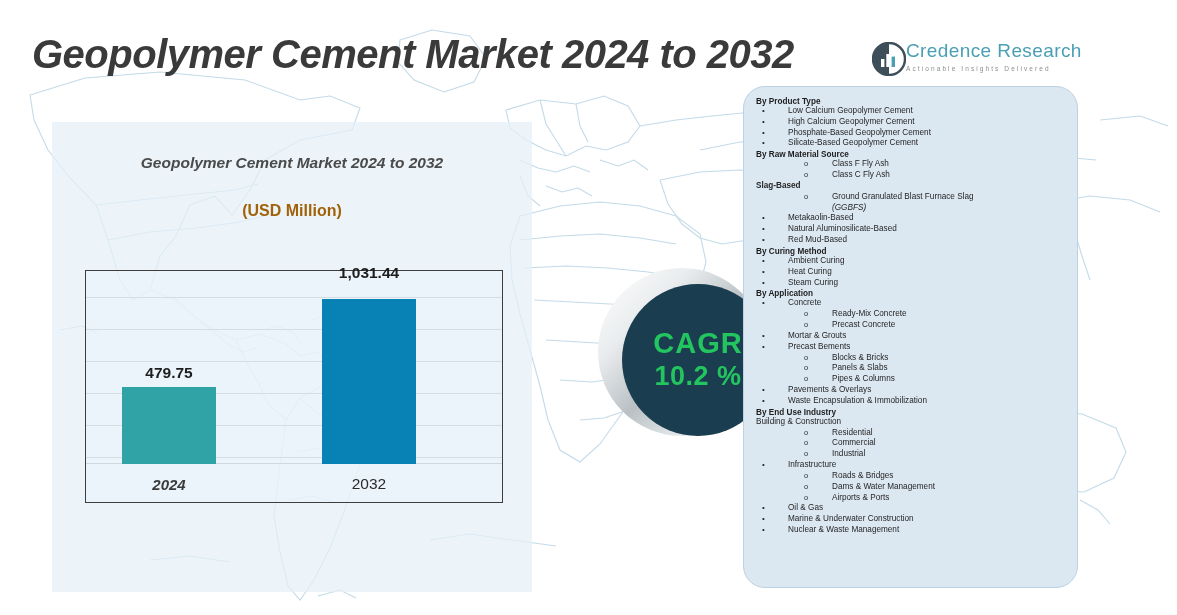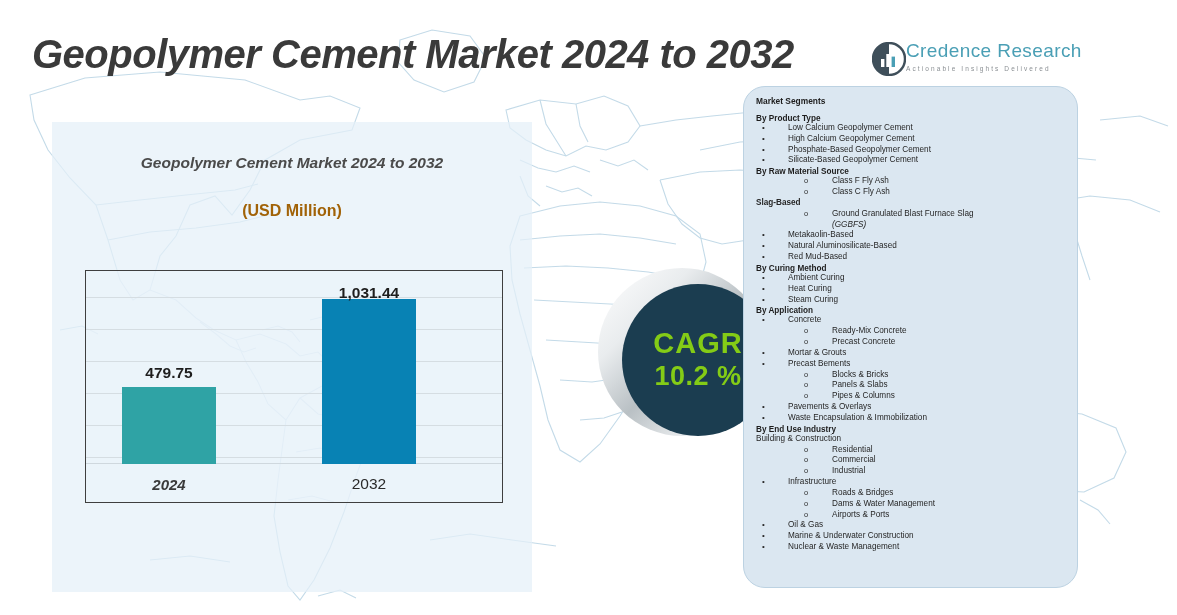--- a/index.html
+++ b/index.html
@@ -64,21 +64,21 @@
   .axis-base{position:absolute;left:0;right:0;bottom:38px;height:1px;background:#cfd8de;}
 
   
   .cagr-wrap{position:absolute;left:598px;top:268px;width:190px;height:190px;}
   .cagr-ring{
     position:absolute;left:0;top:0;width:168px;height:168px;border-radius:50%;
     background:linear-gradient(135deg,#ffffff 0%,#e9ecee 28%,#b9c0c4 52%,#e6e9eb 74%,#fdfdfd 100%);
   }
   .cagr-circle{
     position:absolute;left:24px;top:16px;width:152px;height:152px;border-radius:50%;
-    background:#1b3d50;color:#84cc16;display:flex;flex-direction:column;
+    background:#1b3d50;color:#22c55e;display:flex;flex-direction:column;
     align-items:center;justify-content:center;
   }
   .cagr-label{font-size:29px;font-weight:bold;letter-spacing:1px;line-height:1.05;}
   .cagr-value{font-size:27px;font-weight:700;letter-spacing:.5px;margin-top:2px;}
 
   
   .seg-panel{
     position:absolute;left:743px;top:86px;width:335px;height:502px;
     background:#dbe7f1;border:1px solid #bcd2e2;border-radius:22px;
     box-sizing:border-box;overflow:hidden;
@@ -190,36 +190,35 @@
       <div class="gridline" style="top:122px"></div>
       <div class="gridline" style="top:154px"></div>
       <div class="gridline" style="top:186px"></div>
       <div class="axis-base"></div>
 
       <div class="bar" style="left:36px;width:94px;height:77px;background:#2FA3A5;"></div>
       <div class="bar-label" style="left:36px;width:94px;bottom:120px;text-align:center;">479.75</div>
       <div class="x-label" style="left:36px;width:94px;">2024</div>
 
       <div class="bar" style="left:236px;width:94px;height:165px;background:#0882B4;"></div>
-      <div class="bar-label" style="left:232px;width:102px;bottom:200px;">1,031.44</div>
+      <div class="bar-label" style="left:232px;width:102px;bottom:220px;">1,031.44</div>
       <div class="x-label plain" style="left:236px;width:94px;">2032</div>
     </div>
   </div>
 
   <div class="cagr-wrap">
     <div class="cagr-ring"></div>
     <div class="cagr-circle">
       <div class="cagr-label">CAGR</div>
       <div class="cagr-value">10.2 %</div>
     </div>
   </div>
 
   <div class="seg-panel">
     <div class="seg-inner">
-      <div class="seg-h1">Market Segments</div>
       <div id="seg-groups">
           <div class="seg-h2">By Product Type</div>
           <div class="seg-li"><span class="bullet">•</span><span>Low Calcium Geopolymer Cement</span></div>
           <div class="seg-li"><span class="bullet">•</span><span>High Calcium Geopolymer Cement</span></div>
           <div class="seg-li"><span class="bullet">•</span><span>Phosphate-Based Geopolymer Cement</span></div>
           <div class="seg-li"><span class="bullet">•</span><span>Silicate-Based Geopolymer Cement</span></div>
           <div class="seg-h2">By Raw Material Source</div>
           <div class="seg-li2"><span class="bullet">o</span><span>Class F Fly Ash</span></div>
           <div class="seg-li2"><span class="bullet">o</span><span>Class C Fly Ash</span></div>
           <div class="seg-plain seg-row bold">Slag-Based</div>

